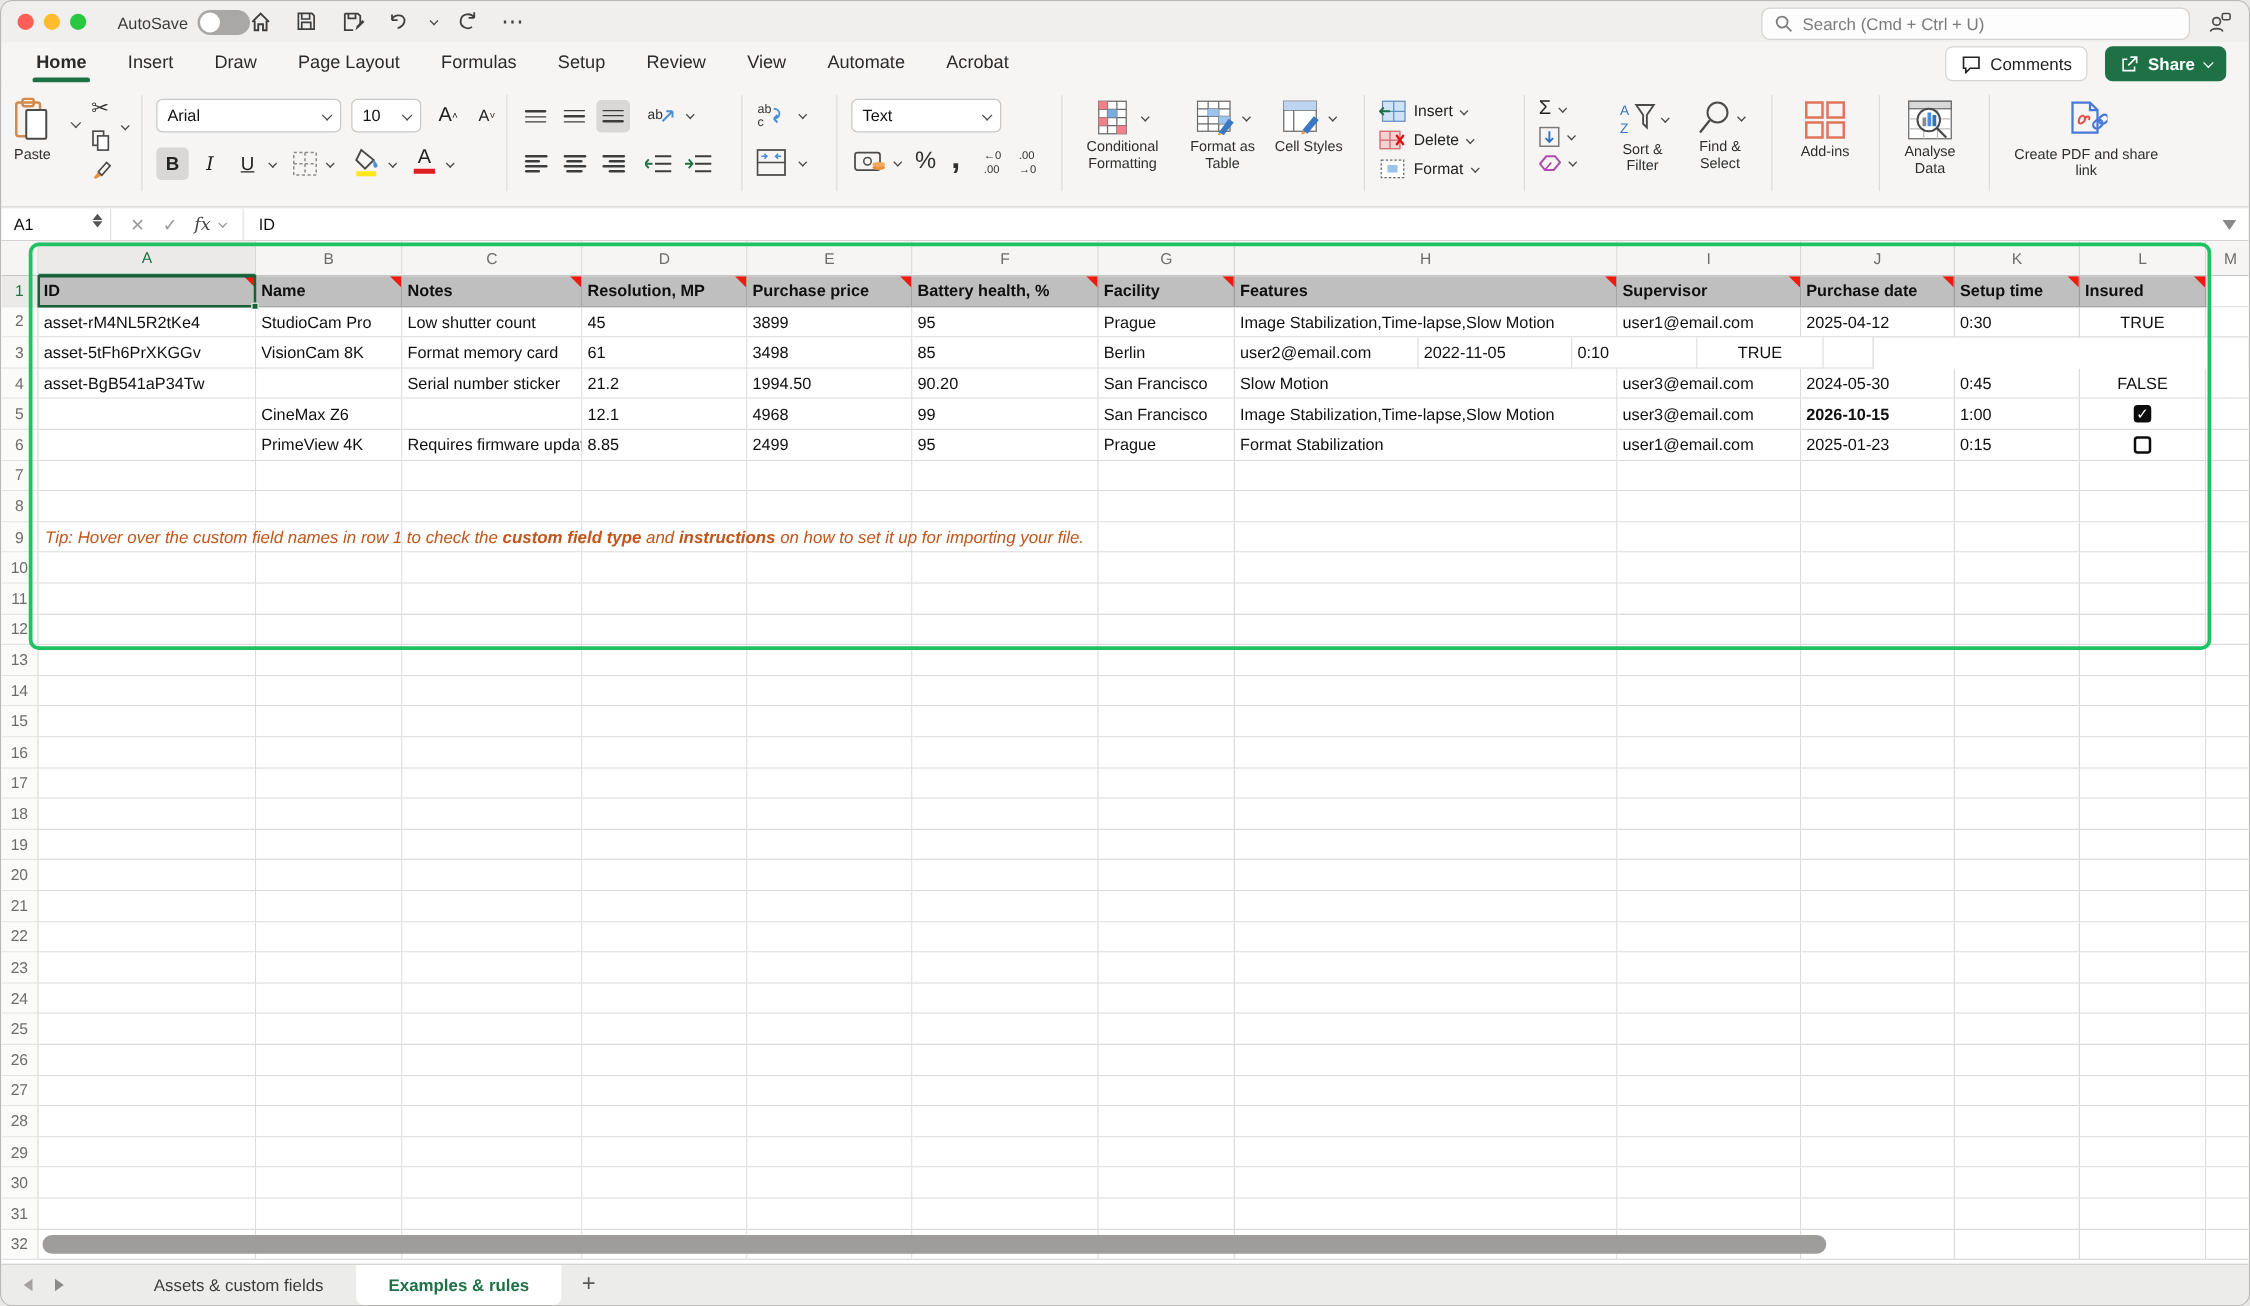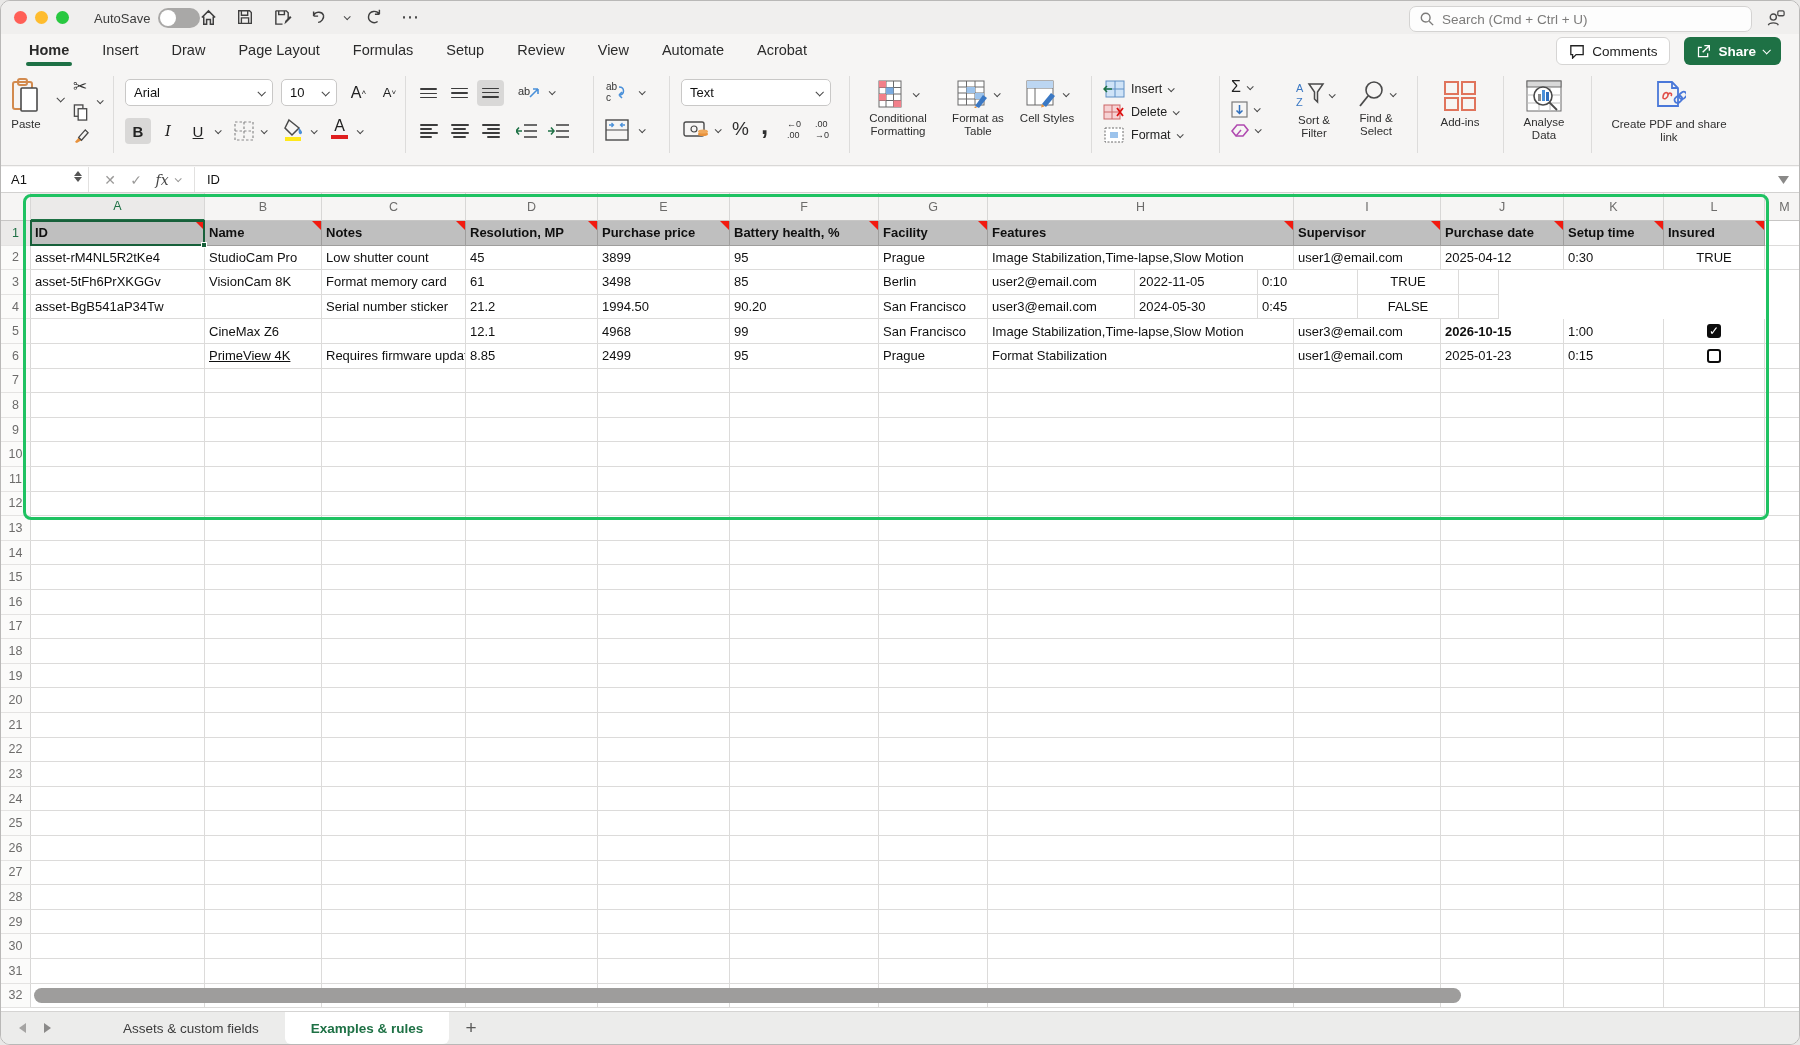--- a/index.html
+++ b/index.html
@@ -360,21 +360,21 @@
     <span style="position:absolute; left:604px; top:53px;">
       <svg width="24" height="22" viewBox="0 0 24 22">
           <rect x="1" y="1" width="22" height="20" fill="none" stroke="#4a4a4a" stroke-width="1.4"></rect>
           <path d="M1 11 H23" stroke="#4a4a4a" stroke-width="1.2"></path>
           <path d="M4 6 L8 6 M6.5 4 L8.5 6 L6.5 8 M20 6 L16 6 M17.5 4 L15.5 6 L17.5 8" stroke="#4a90d9" stroke-width="1.3" fill="none"></path>
         </svg>
       </span>
     <span class="chev minichev" style="position:absolute; left:638px; top:62px;"></span>
     <div class="vr" style="left:668px;"></div>
 
-    <div class="dd" style="position:absolute; left:680px; top:13px; width:150px; height:27px;">
+    <div class="dd" style="position:absolute; left:680px; top:13px; width:120px; height:27px;">
       <span>Text</span>
         <span class="chev"></span>
       </div>
     <span style="position:absolute; left:682px; top:53px;">
       <svg width="26" height="22" viewBox="0 0 26 22">
           <rect x="1" y="3" width="20" height="14" rx="2" fill="none" stroke="#4a4a4a" stroke-width="1.4"></rect>
           <circle cx="11" cy="10" r="3" fill="none" stroke="#4a4a4a" stroke-width="1.2"></circle>
           <ellipse cx="20" cy="15" rx="5" ry="2" fill="#e8923c"></ellipse>
           <ellipse cx="20" cy="12.5" rx="5" ry="2" fill="#f0a95c"></ellipse>
         </svg>
@@ -632,20 +632,21 @@
       </div>
       <div class="gridrow" style="top: 101.8px; height: 24.6px;">
         <div class="rowhdr">4</div>
         <div class="cell" style="width: 174px;">asset-BgB541aP34Tw</div>
         <div class="cell" style="width: 117px;"></div>
         <div class="cell" style="width: 144px;">Serial number sticker</div>
         <div class="cell" style="width: 132px;">21.2</div>
         <div class="cell" style="width: 132px;">1994.50</div>
         <div class="cell" style="width: 149px;">90.20</div>
         <div class="cell" style="width: 109px;">San Francisco</div>
+        <div class="cell" style="width: 306px;">Slow Motion</div>
         <div class="cell" style="width: 147px;">user3@email.com</div>
         <div class="cell" style="width: 123px;">2024-05-30</div>
         <div class="cell" style="width: 100px;">0:45</div>
         <div class="cell center" style="width: 101px;">FALSE</div>
         <div class="cell" style="width: 40px;"></div>
       </div>
       <div class="gridrow" style="top: 126.4px; height: 24.6px;">
         <div class="rowhdr">5</div>
         <div class="cell" style="width: 174px;"></div>
         <div class="cell" style="width: 117px;">CineMax Z6</div>
@@ -659,21 +660,21 @@
         <div class="cell" style="width: 123px; font-weight: bold;">2026-10-15</div>
         <div class="cell" style="width: 100px;">1:00</div>
         <div class="cell center" style="width: 101px;">
           <span class="cbx checked">✓</span>
         </div>
         <div class="cell" style="width: 40px;"></div>
       </div>
       <div class="gridrow" style="top: 151px; height: 24.6px;">
         <div class="rowhdr">6</div>
         <div class="cell" style="width: 174px;"></div>
-        <div class="cell" style="width: 117px; text-decoration: underline;">PrimeView 4K</div>
+        <div class="cell" style="width: 117px;">PrimeView 4K</div>
         <div class="cell" style="width: 144px;">Requires firmware update</div>
         <div class="cell" style="width: 132px;">8.85</div>
         <div class="cell" style="width: 132px;">2499</div>
         <div class="cell" style="width: 149px;">95</div>
         <div class="cell" style="width: 109px;">Prague</div>
         <div class="cell" style="width: 306px;">Format Stabilization</div>
         <div class="cell" style="width: 147px;">user1@email.com</div>
         <div class="cell" style="width: 123px;">2025-01-23</div>
         <div class="cell" style="width: 100px;">0:15</div>
         <div class="cell center" style="width: 101px;">
@@ -1093,20 +1094,21 @@
         <div class="cell" style="width: 306px;"></div>
         <div class="cell" style="width: 147px;"></div>
         <div class="cell" style="width: 123px;"></div>
         <div class="cell" style="width: 100px;"></div>
         <div class="cell" style="width: 101px;"></div>
         <div class="cell" style="width: 40px;"></div>
       </div>
       <div class="a1sel" style="left: 29px; top: 27px; width: 175px; height: 25.6px;">
         <span class="handle"></span>
       </div>
+      <div class="tip" style="left: 35px; top: 228.8px;"><span>Tip: Hover over the custom field names in row 1 to check the </span><b>custom field type</b><span> and </span><b>instructions</b><span> on how to set it up for importing your file.</span></div>
       <div class="range-hl" style="left: 22px; top: 1px; width: 1746px; height: 326.2px;"></div>
       <div class="hscroll" style="left: 33px; width: 1427px; top: 794.6px;"></div>
     </div>
 
   <div class="tabbar">
     <div class="navarrows">
       <span>
           <svg width="10" height="12" viewBox="0 0 10 12">
             <path d="M9 1 L2 6 L9 11 Z" fill="#a5a4a3"></path>
           </svg>

